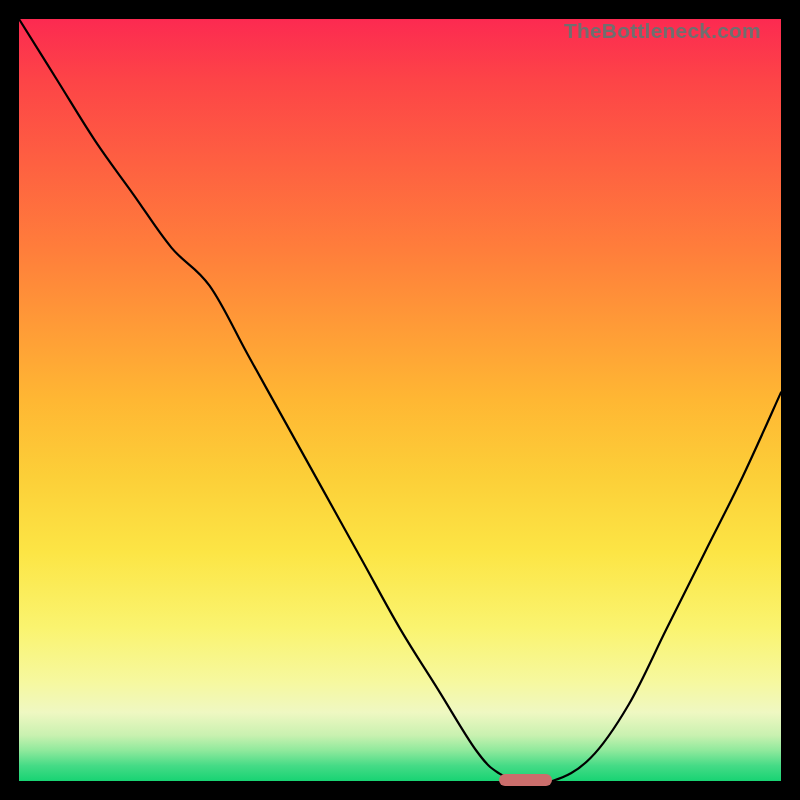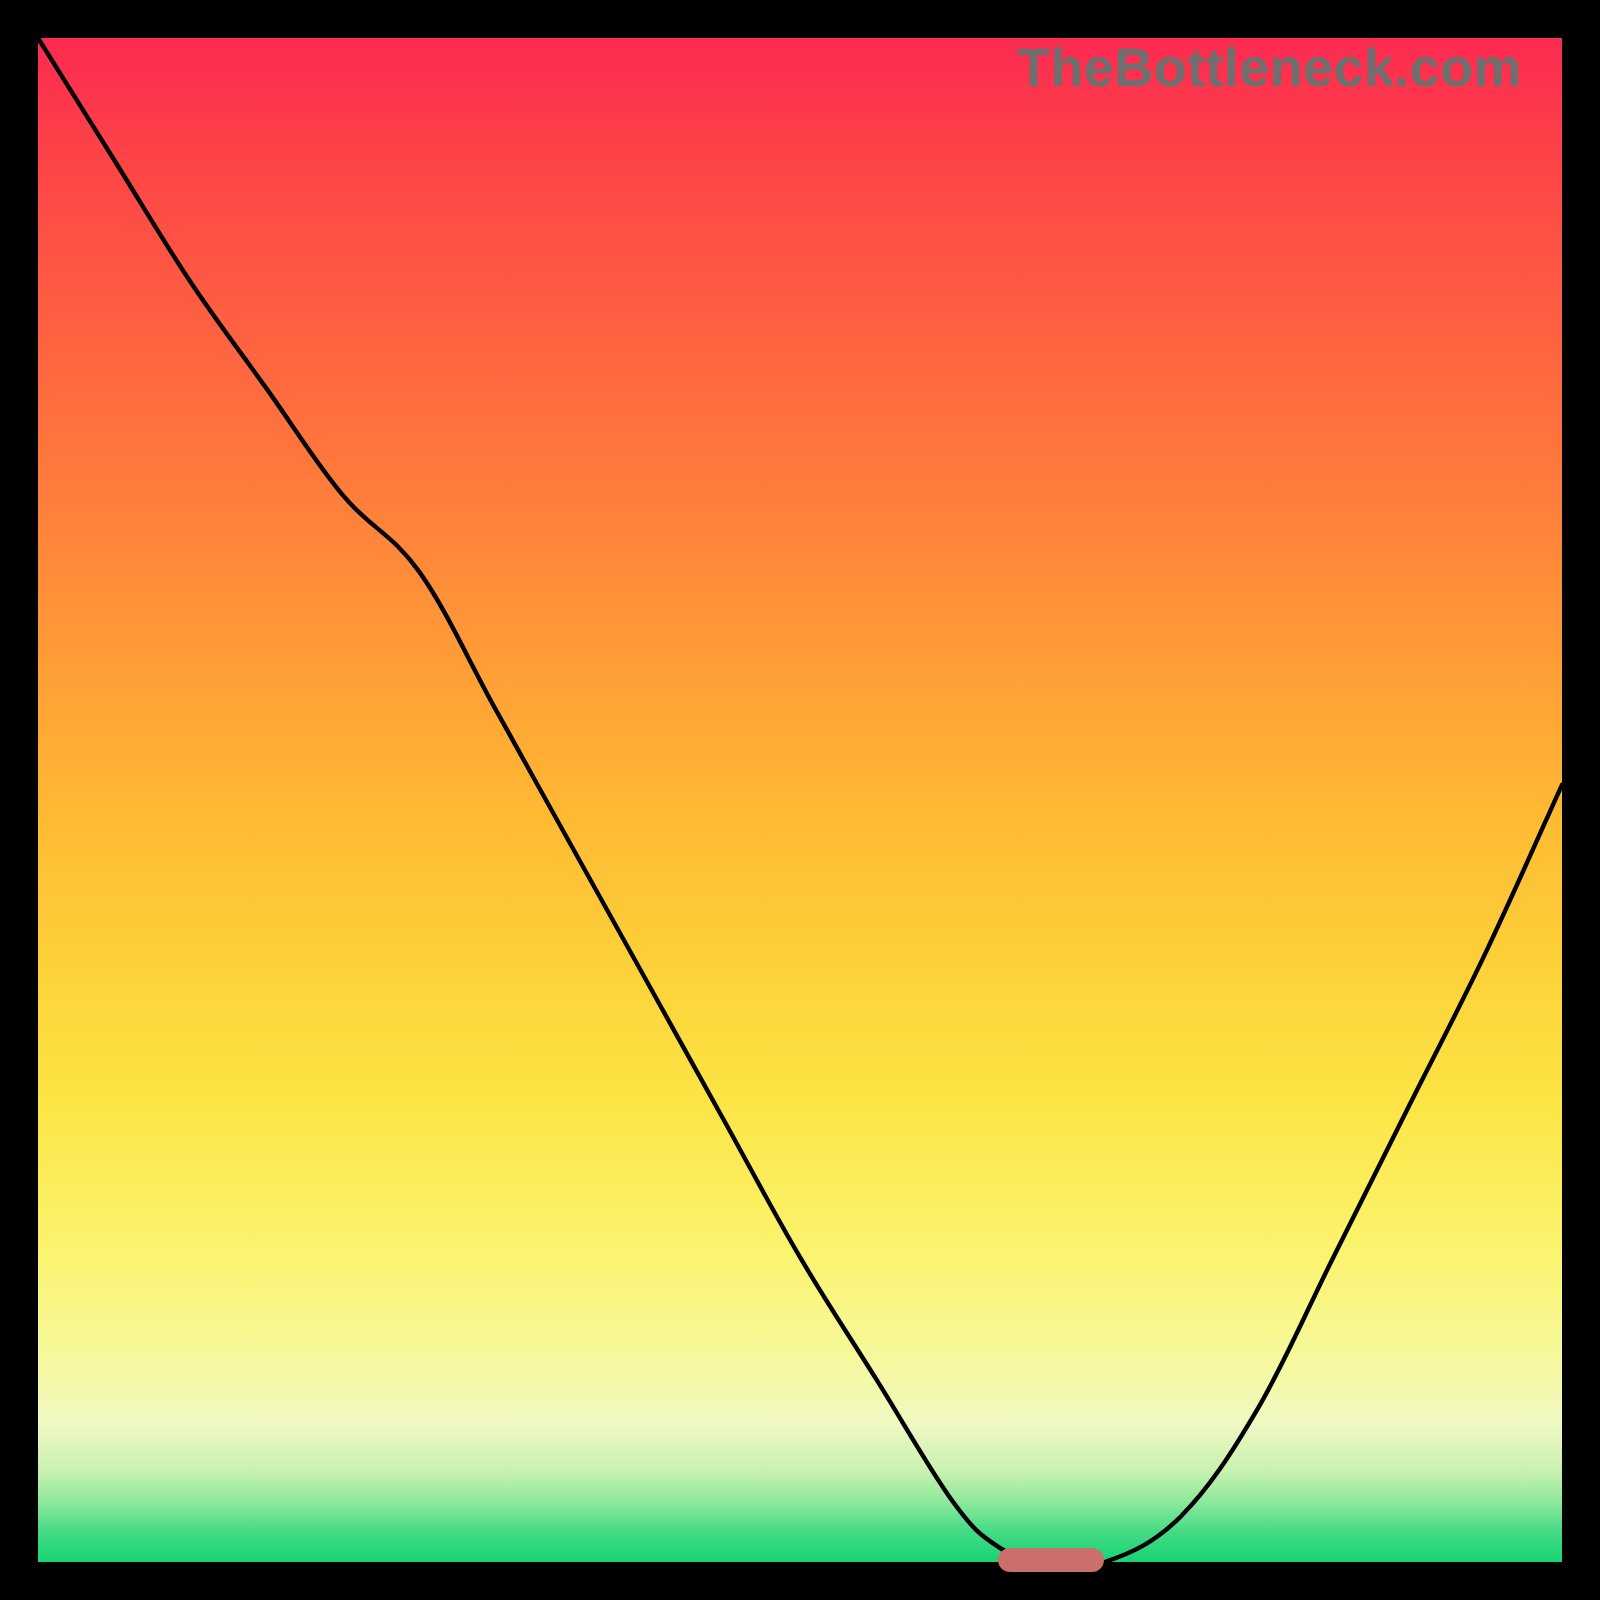--- a/index.html
+++ b/index.html
@@ -38,21 +38,21 @@
       #8fe99c 96%,
       #45db86 98%,
       #18d373 100%
     );
   }
   .attribution {
     position: absolute;
     top: 0px;
     right: 20px;
     font-family: Arial, Helvetica, sans-serif;
-    font-size: 27px;
+    font-size: 21px;
     font-weight: 600;
     color: #6f6f6f;
     letter-spacing: 0.2px;
     text-align: right;
     white-space: nowrap;
   }
   svg.curve-layer {
     position: absolute;
     left: 0;
     top: 0;

